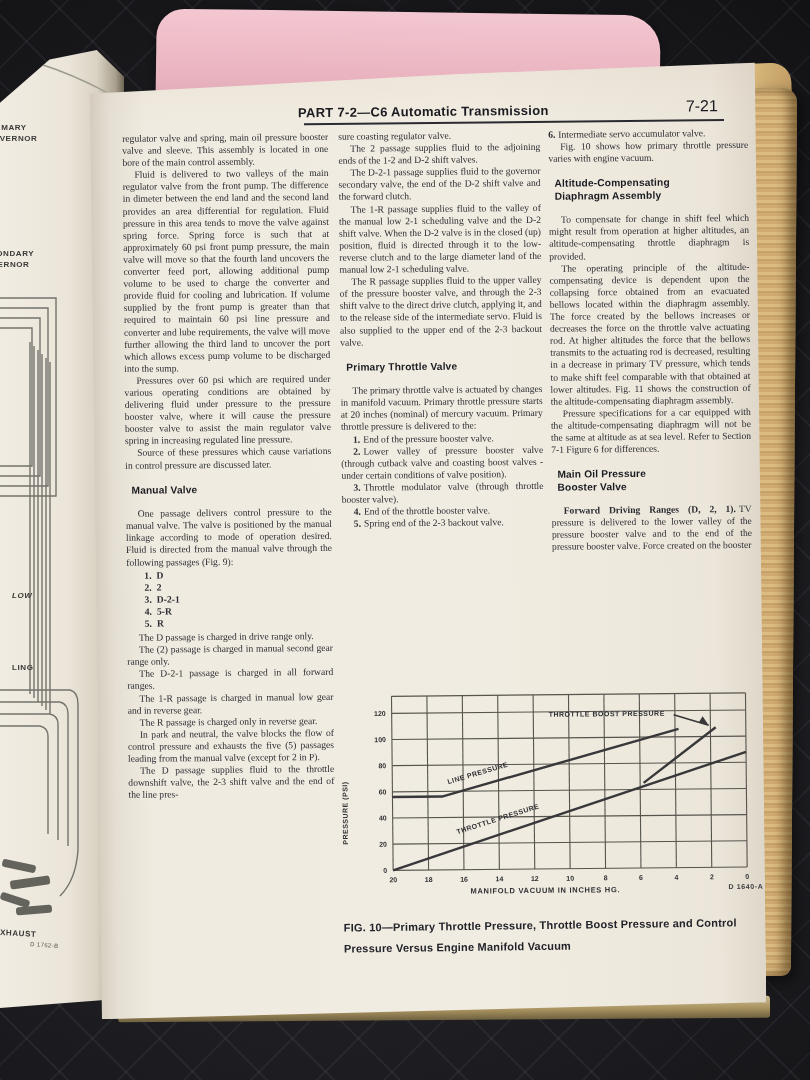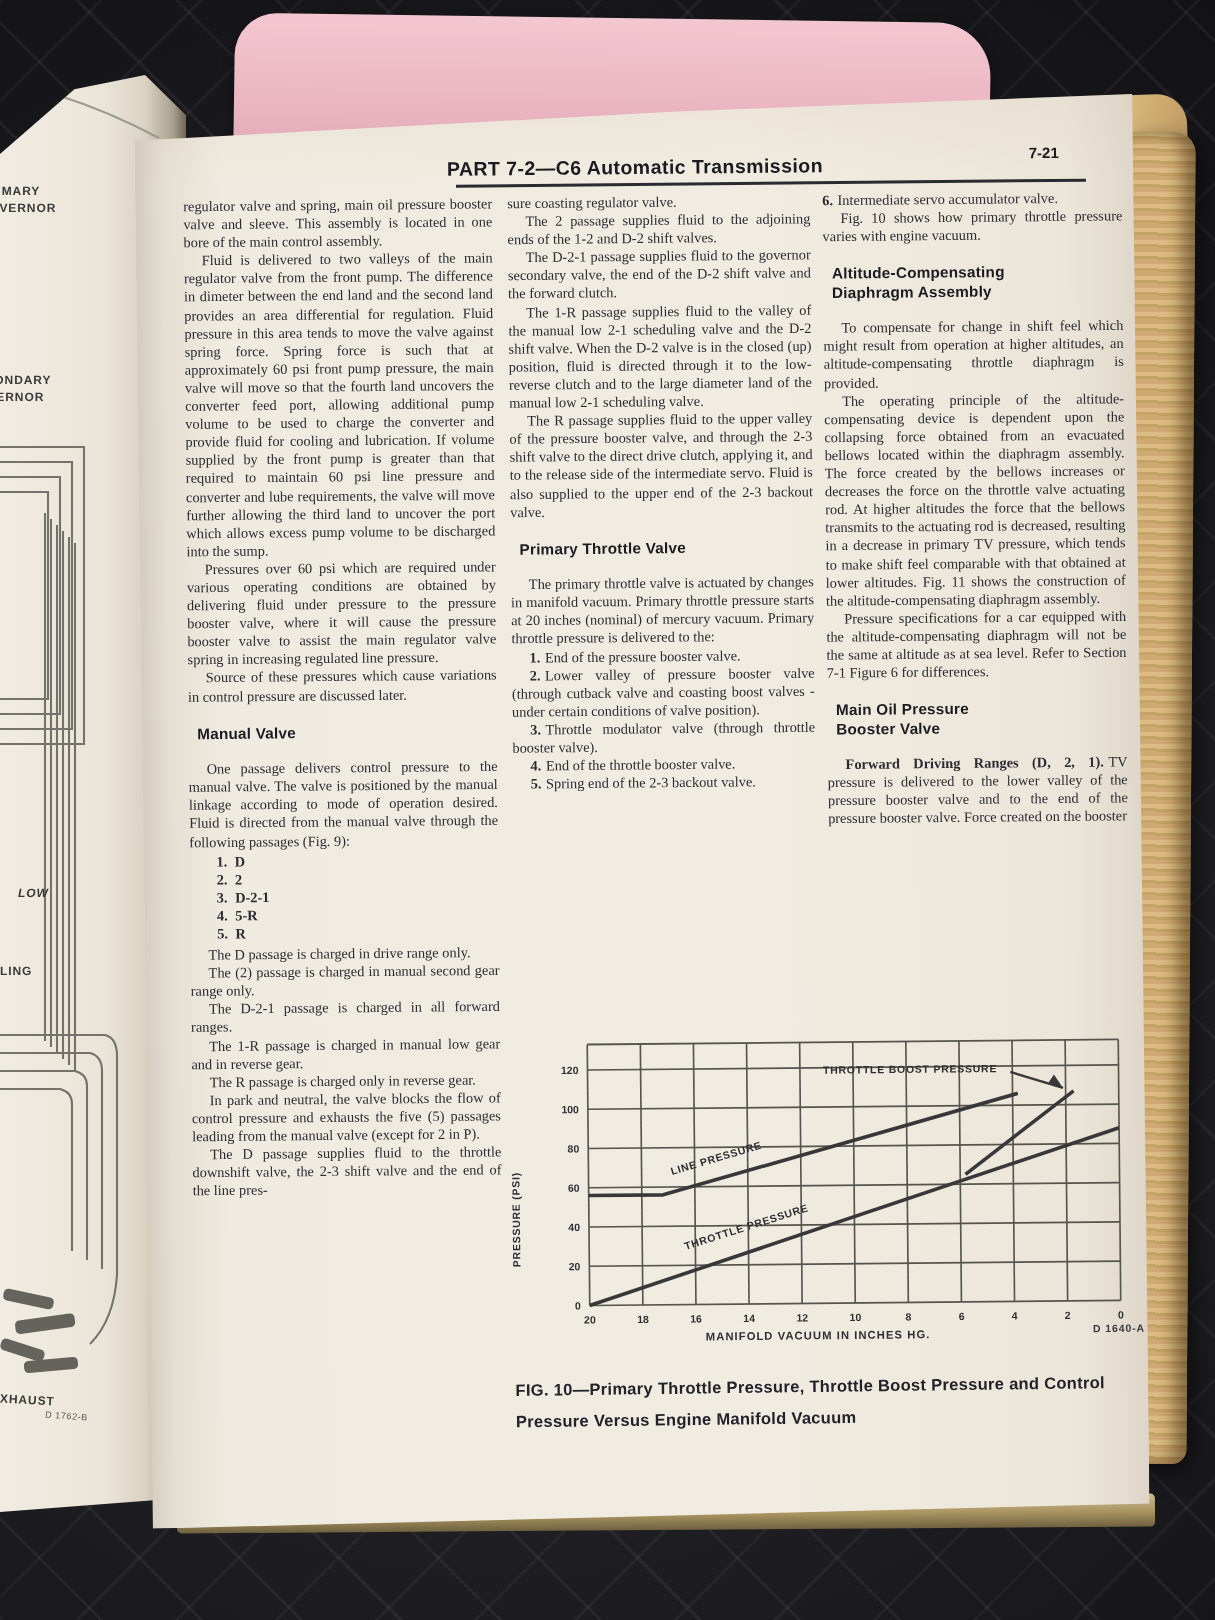--- a/index.html
+++ b/index.html
@@ -34,21 +34,21 @@
   .left-page .lcode{position:absolute;font-size:6px;color:#55554f;letter-spacing:0.4px;transform:rotate(4deg);}
   .right-page{position:absolute;left:90px;top:64px;width:672px;height:952px;
     transform:rotate(-0.55deg);
     background:
       linear-gradient(180deg, rgba(214,192,178,0.18) 0%, rgba(214,192,178,0) 6%),
       linear-gradient(90deg,#cfc8ba 0%,#e5dfd3 3.5%,#f0ebe0 9%,#f1ece1 60%,#ece6da 93%,#ded7c9 100%);
     clip-path:polygon(0.6% 2.8%,55% 1.1%,99.6% 0.2%,100% 98.9%,1.1% 100%);
     box-shadow:0 12px 26px rgba(0,0,0,0.6);}
   .hdr-title{position:absolute;left:212px;top:40px;font-weight:bold;font-size:13px;
     letter-spacing:0.3px;color:#1a1a20;}
-  .hdr-pageno{position:absolute;left:600px;top:36px;font-weight:bold;font-size:10px;color:#1a1a20;}
+  .hdr-pageno{position:absolute;left:600px;top:36px;font-weight:normal;font-size:16px;color:#1a1a20;}
   .hdr-rule{position:absolute;left:218px;top:58px;width:420px;height:2px;background:#2a2a30;}
   .col{position:absolute;top:66px;font-family:"Liberation Serif", serif;font-size:9.6px;
     line-height:12.1px;color:#2c2c33;text-align:justify;}
   .col1{left:36px;width:206px;}
   .col2{left:252px;width:202px;}
   .col3{left:462px;width:200px;}
   .col p{margin:0;text-indent:12px;}
   .col p.ni{text-indent:0;}
   .col h3{font-family:"Liberation Sans", sans-serif;font-size:10.2px;letter-spacing:0.15px;
     color:#1b1b22;margin:13px 0 11px 6px;line-height:12.5px;text-align:left;}
@@ -112,21 +112,21 @@
     </svg>
     <div class="llab" style="left:-14px;top:72px;">
       <div>PRIMARY</div>
       <div>GOVERNOR</div>
     </div>
     <div class="llab" style="left:-22px;top:198px;">
       <div>SECONDARY</div>
       <div>GOVERNOR</div>
     </div>
     <div class="llab" style="left:12px;top:540px;font-style:italic;">LOW</div>
-    <div class="llab" style="left:0px;top:592px;">LING</div>
+    <div class="llab" style="left:0px;top:612px;padding-left:12px;">LING</div>
     <div class="llab" style="left:0px;top:878px;transform:rotate(3deg);">XHAUST</div>
     <div class="lcode" style="left:30px;top:892px;">D 1762-B</div>
   </div>
 
   <div class="right-page">
     <div class="hdr-title">PART 7-2—C6 Automatic Transmission</div>
     <div class="hdr-pageno">7-21</div>
     <div class="hdr-rule"></div>
 
     <div class="col col1">

